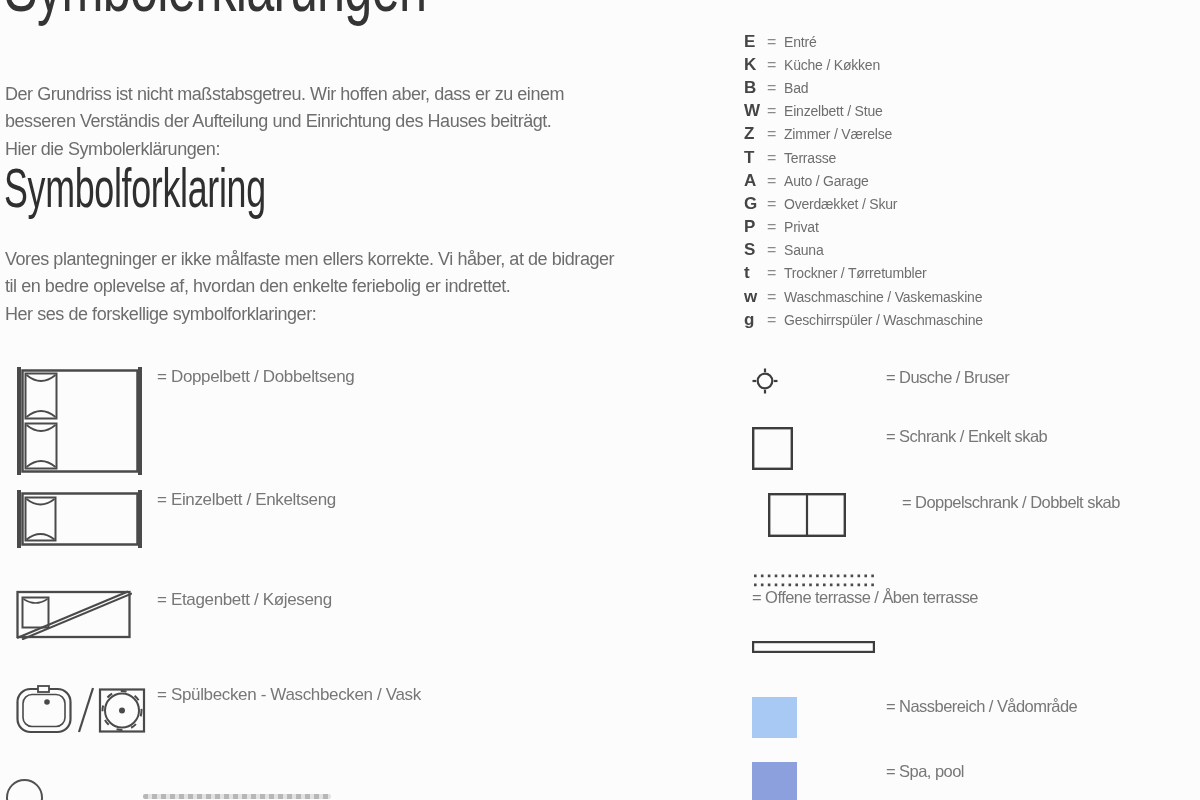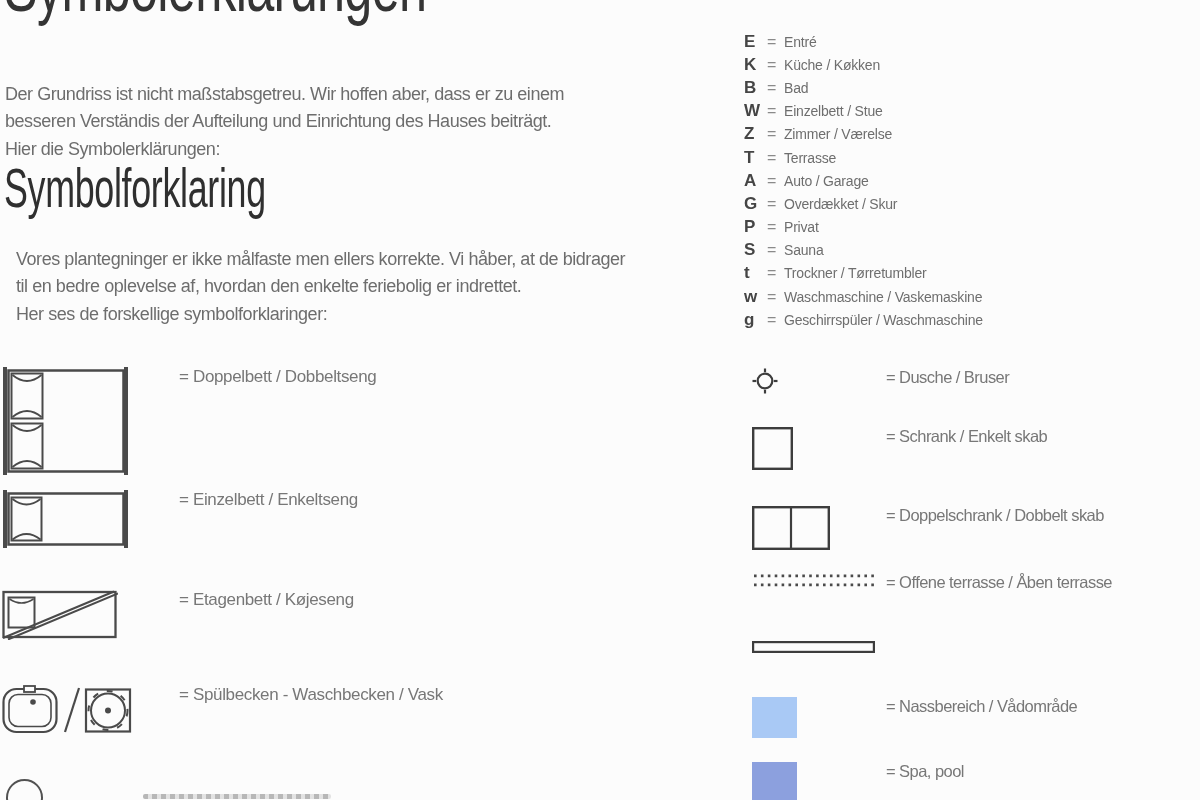--- a/index.html
+++ b/index.html
@@ -17,48 +17,48 @@
   .h-da{
     position:absolute;left:4px;top:160px;margin:0;
     font-size:56px;line-height:1;font-weight:400;color:#2f2f2f;
     letter-spacing:-0.5px;transform:scaleX(0.64);transform-origin:0 0;white-space:nowrap;
   }
   .intro{
     position:absolute;margin:0;white-space:pre-line;
     font-size:18px;line-height:27.3px;letter-spacing:-0.45px;color:#6d6d6d;
   }
   .intro-de{left:5px;top:42px;width:640px;margin-top:39px;}
-  .intro-da{left:16px;top:246px;width:700px;}
+  .intro-da{left:5px;top:246px;width:700px;}
 
   
   .abbrev{position:absolute;left:744px;top:30px;}
   .ab-row{display:flex;align-items:center;height:23.2px;}
   .ab-letter{width:23px;font-size:17px;font-weight:700;color:#454545;}
   .ab-eq{width:17px;font-size:16px;color:#8a8a8a;}
   .ab-meaning{font-size:14px;color:#6e6e6e;letter-spacing:-0.2px;white-space:nowrap;}
 
   
   .sym-row{position:absolute;display:flex;align-items:flex-start;}
   .sym-icon-wrap{display:flex;align-items:center;flex:0 0 auto;}
   .sym-label{font-size:17px;color:#777;letter-spacing:-0.35px;white-space:nowrap;}
 
-  #left-symbols .sym-row{left:2px;gap:36px;}
+  #left-symbols .sym-row{left:16px;}
   #left-symbols .sym-icon-wrap{width:141px;}
   #left-symbols .sym-row:nth-child(1){top:367px;}
   #left-symbols .sym-row:nth-child(2){top:490px;}
   #left-symbols .sym-row:nth-child(3){top:590px;}
   #left-symbols .sym-row:nth-child(4){top:685px;}
 
   #right-symbols .sym-row{left:752px;}
   #right-symbols .sym-icon-wrap{width:134px;}
   #right-symbols .sym-label{font-size:16.5px;letter-spacing:-0.55px;}
   #right-symbols .sym-row:nth-child(1){top:368px;}
   #right-symbols .sym-row:nth-child(2){top:427px;}
-  #right-symbols .sym-row:nth-child(3){top:506px;}
-  #right-symbols .sym-row:nth-child(4){top:573px;}
+  #right-symbols .sym-row:nth-child(3){top:493px;margin-left:16px;}
+  #right-symbols .sym-row:nth-child(4){top:573px;flex-direction:column;}
   #right-symbols .sym-row:nth-child(5){top:641px;}
   #right-symbols .sym-row:nth-child(6){top:697px;}
   #right-symbols .sym-row:nth-child(7){top:762px;}
   svg{display:block;}
   .swatch{flex:0 0 auto;}
   .swatch-nass{width:45px;height:41px;}
   .swatch-spa{width:45px;height:46px;}
 
   
   .cut-circle{

